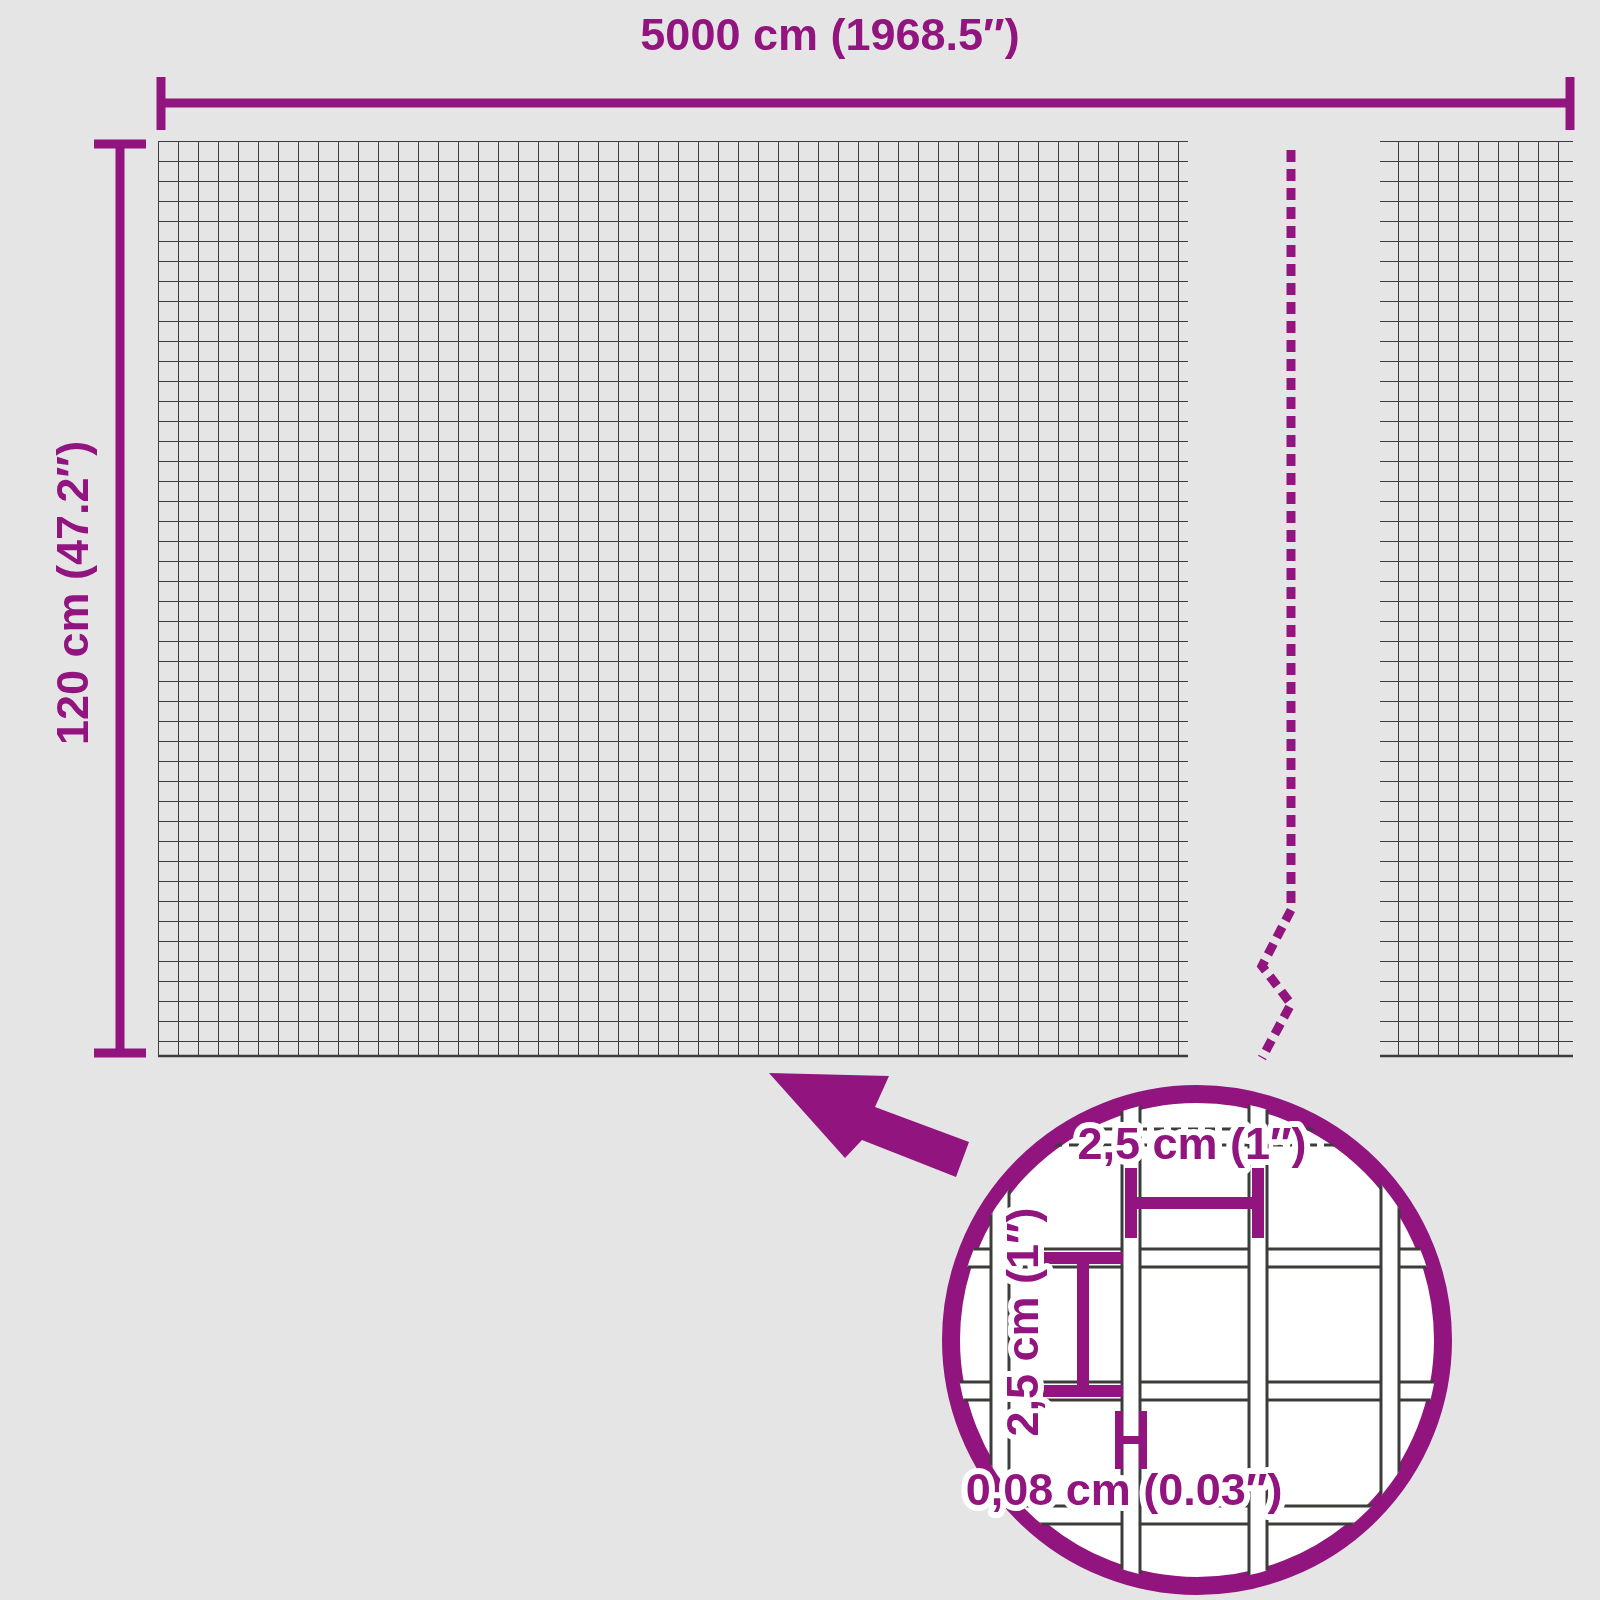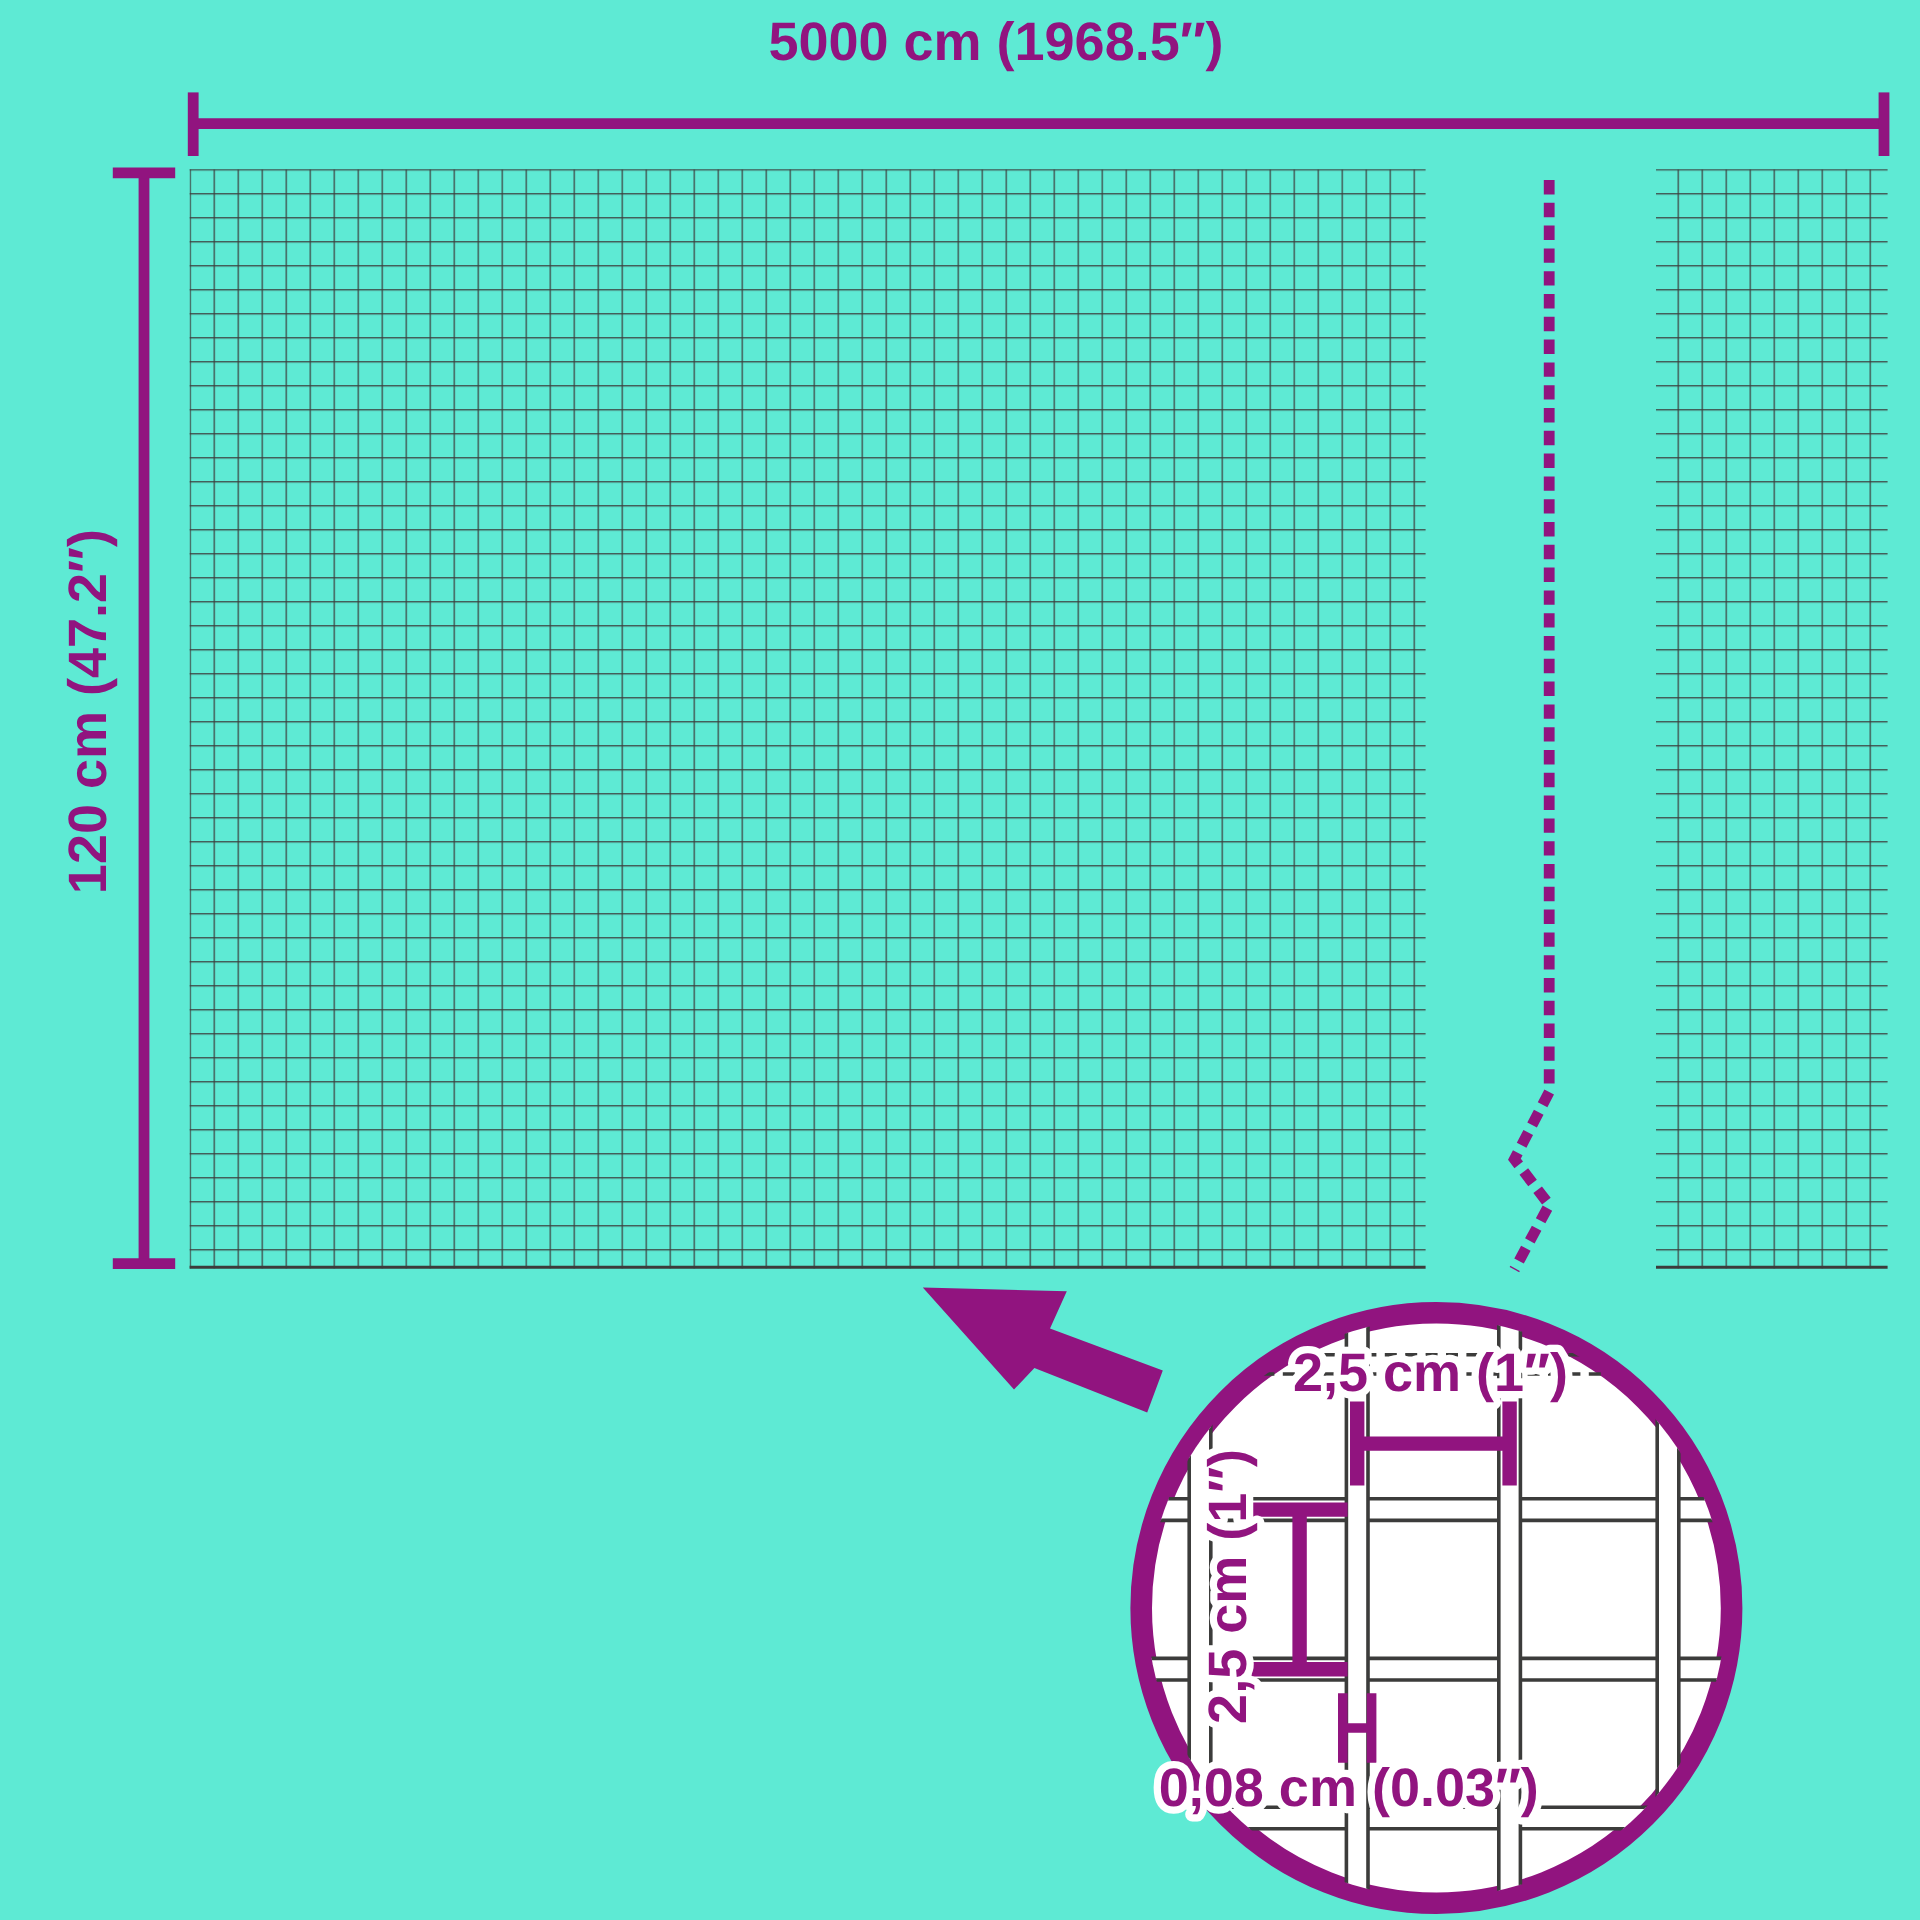--- a/index.html
+++ b/index.html
@@ -1,20 +1,20 @@
 <!DOCTYPE html>
 <html><head>
 <meta charset="utf-8">
 <style>
   html, body { margin: 0; padding: 0; background: #ffffff; }
   .stage {
     position: relative;
     width: 1600px;
     height: 1600px;
-    background: #5eead4;
+    background: #e5e5e5;
     overflow: hidden;
     font-family: "Liberation Sans", sans-serif;
   }
   svg { display: block; }
   .dim-text {
     font-family: "Liberation Sans", sans-serif;
     font-weight: 700;
     font-size: 45px;
     fill: #91147F;
   }

